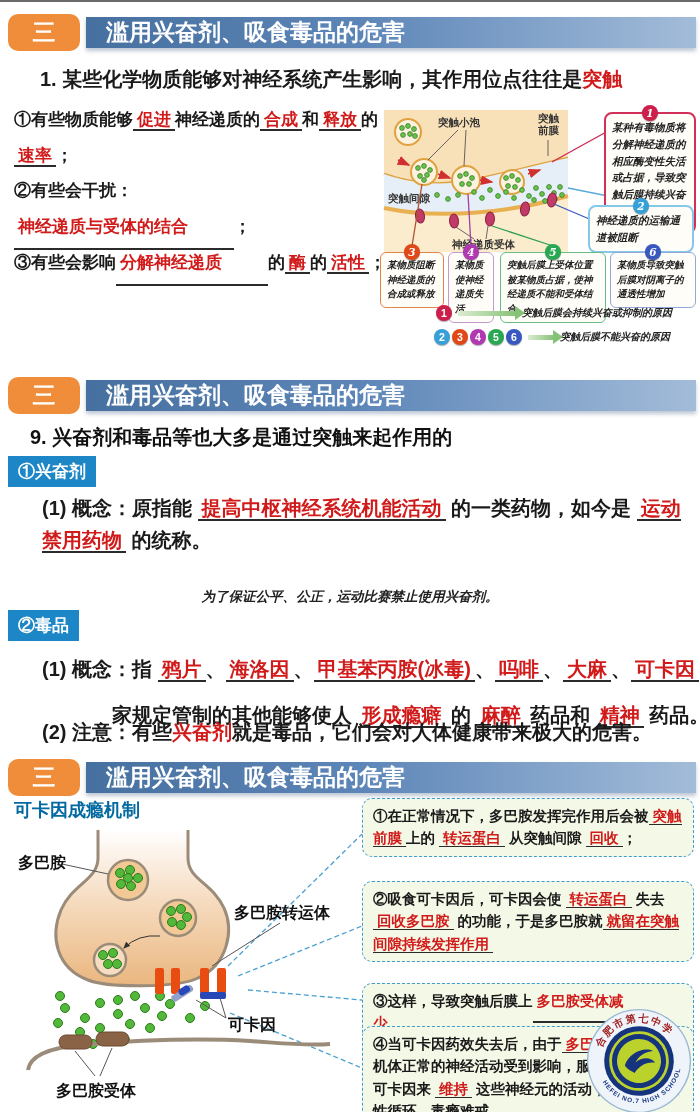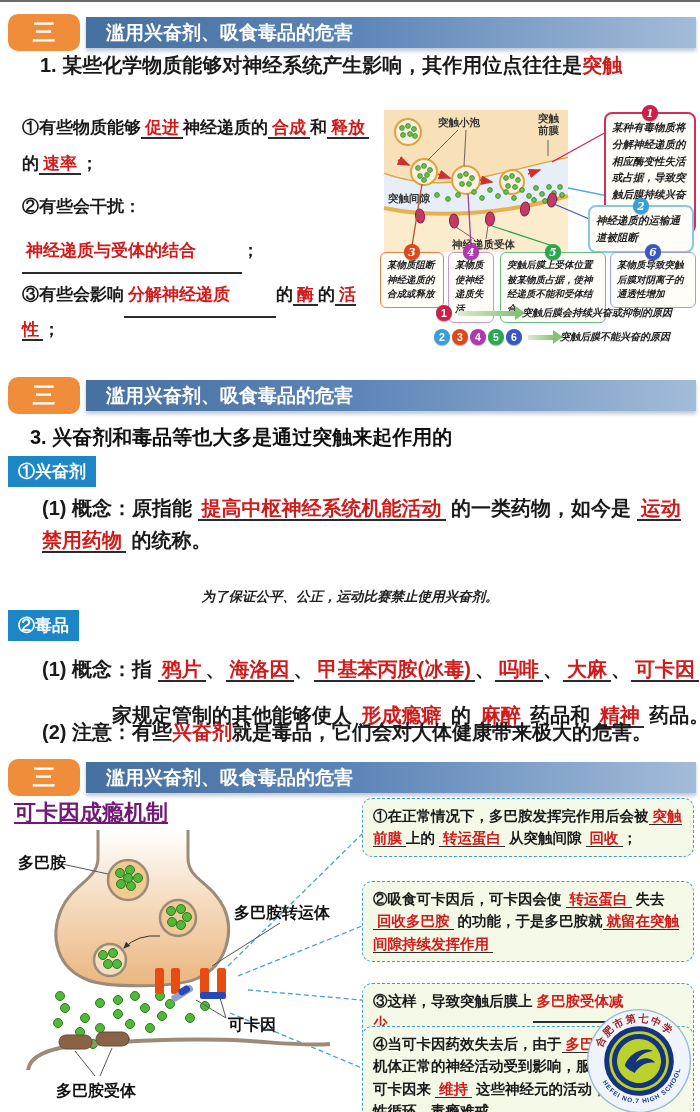--- a/index.html
+++ b/index.html
@@ -6,26 +6,26 @@
   .page{position:relative;width:700px;height:1112px;background:#ffffff;overflow:hidden;
         font-family:"Liberation Sans",sans-serif;color:#151515;}
   .topline{position:absolute;top:0;left:0;width:700px;height:2px;background:#6a6a6a;}
 
   
   .sec-header{position:absolute;left:0;width:700px;height:42px;}
   .hdr-badge{position:absolute;left:8px;top:2px;width:72px;height:37px;background:#ef8d3a;
              border-radius:10px;color:#fff;font-size:23px;font-weight:bold;text-align:center;line-height:37px;}
   .hdr-banner{position:absolute;left:86px;top:5px;width:610px;height:31px;box-sizing:border-box;
               background:linear-gradient(90deg,#46709f 0%,#5d86b8 45%,#a3bcd9 100%);
-              color:#fff;font-size:19px;font-weight:bold;line-height:31px;padding-left:20px;
+              color:#fff;font-size:23px;font-weight:bold;line-height:31px;padding-left:20px;
               box-shadow:0 3px 4px rgba(110,130,160,.45);}
 
   .num-title{position:absolute;font-size:20px;font-weight:bold;color:#111;}
   .fill-text{position:absolute;left:14px;top:102px;width:374px;font-size:17px;line-height:2.1;font-weight:600;}
-  .fill-text p{margin:8px;}
+  .fill-text p{margin:0;}
 
   .seg-n{color:#1a1a1a;}
   .seg-r{color:#d11a1a;}
   .seg-b{color:#d11a1a;border-bottom:2px solid #2b2b2b;padding:0 4px;}
   .seg-bw{color:#d11a1a;border-bottom:2px solid #2b2b2b;padding:0 46px 12px 4px;}
 
   
   .hand{font-family:"DejaVu Serif",serif;font-style:italic;font-weight:bold;color:#222;}
   .sbox{position:absolute;box-sizing:border-box;background:#fffdf8;border-radius:8px;padding:5px 6px;}
   .sbox .pin-abs{position:absolute;top:-9px;left:50%;transform:translateX(-50%);}
@@ -41,41 +41,41 @@
   .legend-text{font-size:10px;}
 
   
   .chip{position:absolute;background:#1d86c6;color:#fff;font-size:17px;font-weight:bold;padding:4px 10px;}
   .s2line{position:absolute;font-size:20px;line-height:1.6;font-weight:600;}
   .s2note{position:absolute;left:140px;top:588px;width:420px;text-align:center;
           font-family:"DejaVu Serif",serif;font-style:italic;font-weight:bold;font-size:13.5px;color:#222;}
   .hang{padding-left:70px;text-indent:-70px;}
 
   
-  .s3title{position:absolute;left:14px;top:798px;font-size:22px;font-weight:bold;color:#701a75;text-decoration:underline;}
+  .s3title{position:absolute;left:14px;top:798px;font-size:18px;font-weight:bold;color:#0369a1;}
   .cbox{position:absolute;left:362px;width:332px;box-sizing:border-box;background:#f4f8e6;
         border:1.6px dashed #3f9bd0;border-radius:10px;padding:6px 10px;font-size:14.5px;
         line-height:1.55;font-weight:600;}
   .cbox .seg-b{border-bottom-width:1.6px;}
   .logo-wrap{position:absolute;left:578px;top:1006px;width:122px;height:110px;transform:rotate(-10deg);z-index:6;}
 
   svg text{font-family:"Liberation Sans",sans-serif;}
 </style>
 </head>
 <body>
 
 <div class="page">
   <div class="topline"></div>
 
   <div class="sec-header" style="top:12px;">
     <div class="hdr-badge">三</div>
     <div class="hdr-banner">滥用兴奋剂、吸食毒品的危害</div>
   </div>
 
-  <div class="num-title" style="left:40px;top:52px;"><span class="seg-n">1. 某些化学物质能够对神经系统产生影响，其作用位点往往是</span><span class="seg-r">突触</span></div>
+  <div class="num-title" style="left:40px;top:66px;"><span class="seg-n">1. 某些化学物质能够对神经系统产生影响，其作用位点往往是</span><span class="seg-r">突触</span></div>
 
   <div class="fill-text">
     <p><span class="seg-n">①有些物质能够</span><span class="seg-b">促进</span><span class="seg-n">神经递质的</span><span class="seg-b">合成</span><span class="seg-n">和</span><span class="seg-b">释放</span><span class="seg-n">的</span><span class="seg-b">速率</span><span class="seg-n">；</span></p>
     <p><span class="seg-n">②有些会干扰：</span></p>
     <p><span class="seg-bw">神经递质与受体的结合</span><span class="seg-n">；</span></p>
     <p><span class="seg-n">③有些会影响</span><span class="seg-bw">分解神经递质</span><span class="seg-n">的</span><span class="seg-b">酶</span><span class="seg-n">的</span><span class="seg-b">活性</span><span class="seg-n">；</span></p>
   </div>
 
   <svg style="position:absolute;left:382px;top:100px;" width="318" height="265" viewBox="0 0 318 265">
     <defs>
@@ -219,21 +219,21 @@
     <span class="pin pc6">6</span>
     <span class="garrow" style="width:26px;"></span>
     <span class="legend-text hand">突触后膜不能兴奋的原因</span>
   </div>
 
   <div class="sec-header" style="top:375px;">
     <div class="hdr-badge">三</div>
     <div class="hdr-banner">滥用兴奋剂、吸食毒品的危害</div>
   </div>
 
-  <div class="num-title" style="left:30px;top:424px;">3. 兴奋剂和毒品等也大多是通过突触来起作用的</div>
+  <div class="num-title" style="left:30px;top:424px;">9. 兴奋剂和毒品等也大多是通过突触来起作用的</div>
 
   <div class="chip" style="left:8px;top:456px;">①兴奋剂</div>
   <div class="s2line" style="left:42px;top:492px;width:654px;"><span class="seg-n">(1) 概念：原指能 </span><span class="seg-b">提高中枢神经系统机能活动</span><span class="seg-n"> 的一类药物，如今是 </span><span class="seg-b">运动禁用药物</span><span class="seg-n"> 的统称。</span></div>
   <div class="s2note">为了保证公平、公正，运动比赛禁止使用兴奋剂。</div>
 
   <div class="chip" style="left:8px;top:610px;">②毒品</div>
   <div class="s2line hang" style="left:42px;top:646px;width:654px;line-height:2.3;"><span class="seg-n">(1) 概念：指 </span><span class="seg-b">鸦片</span><span class="seg-n">、</span><span class="seg-b">海洛因</span><span class="seg-n">、</span><span class="seg-b">甲基苯丙胺(冰毒)</span><span class="seg-n">、</span><span class="seg-b">吗啡</span><span class="seg-n">、</span><span class="seg-b">大麻</span><span class="seg-n">、</span><span class="seg-b">可卡因</span><span class="seg-n"> 以及国家规定管制的其他能够使人 </span><span class="seg-b">形成瘾癖</span><span class="seg-n"> 的 </span><span class="seg-b">麻醉</span><span class="seg-n"> 药品和 </span><span class="seg-b">精神</span><span class="seg-n"> 药品。</span></div>
   <div class="s2line" style="left:42px;top:716px;width:654px;"><span class="seg-n">(2) 注意：有些</span><span class="seg-r">兴奋剂</span><span class="seg-n">就是毒品，它们会对人体健康带来极大的危害。</span></div>
 
   <div class="sec-header" style="top:757px;">

